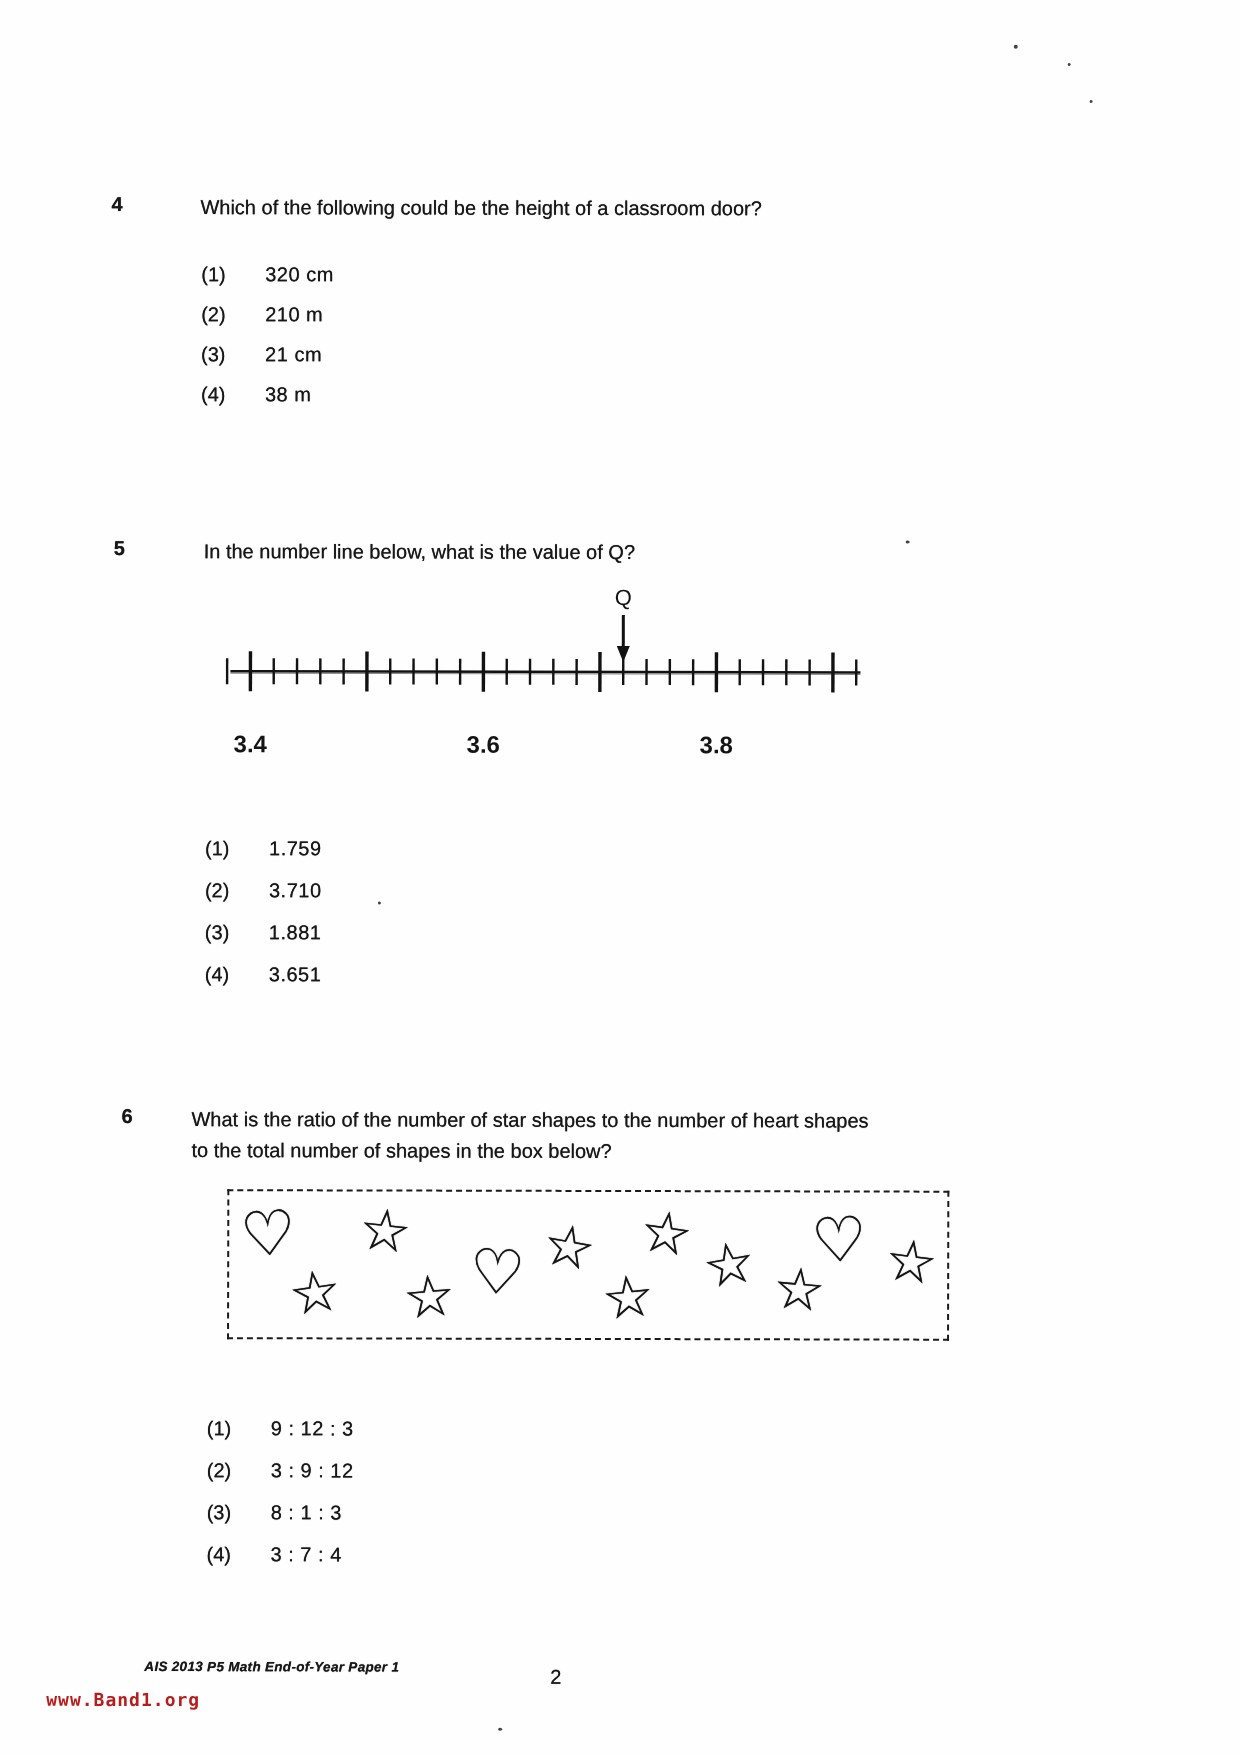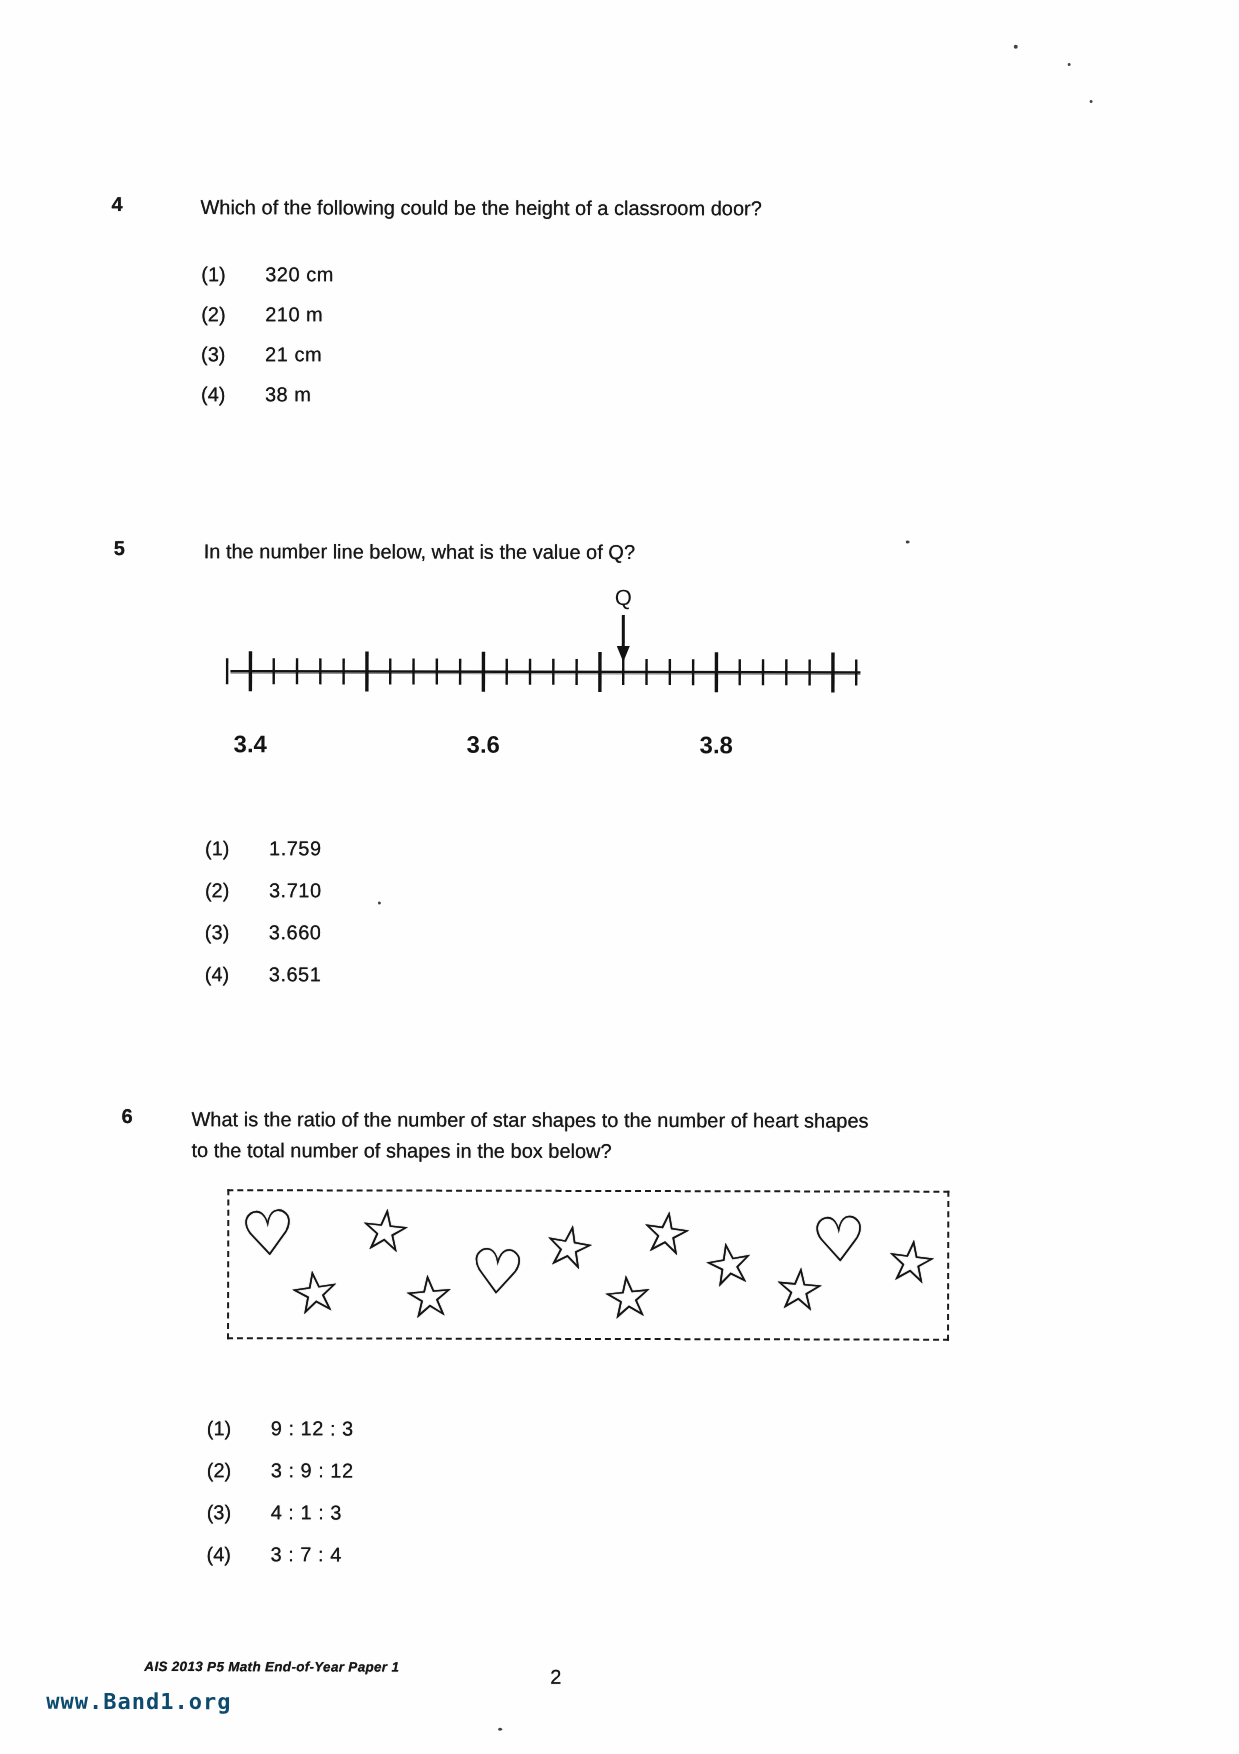--- a/index.html
+++ b/index.html
@@ -42,21 +42,21 @@
     transform-origin:center;
   }
   .shape.star{font-size:58px;}
   .shape.heart{font-size:62px;}
 
   
   .footer-ref{font-size:13.5px;font-style:italic;font-weight:600;letter-spacing:0.3px;}
   .page-num{font-size:20px;}
   .watermark{
     font-family:"DejaVu Sans Mono", monospace;
-    font-size:22px;color:#0c4a6e;letter-spacing:1px;font-weight:600;
+    font-size:18px;color:#b91c1c;letter-spacing:1px;font-weight:600;
   }
 
   .speck{position:absolute;background:#222;border-radius:50%;opacity:0.85;}
 </style>
 </head>
 <body>
 
 <div class="page">
   <div class="skew">
 
@@ -135,21 +135,21 @@
           <div class="opt-row ink">
             <span class="opt-label">(1)</span>
             <span class="opt-value">1.759</span>
           </div>
           <div class="opt-row ink">
             <span class="opt-label">(2)</span>
             <span class="opt-value">3.710</span>
           </div>
           <div class="opt-row ink">
             <span class="opt-label">(3)</span>
-            <span class="opt-value">3.660</span>
+            <span class="opt-value">1.881</span>
           </div>
           <div class="opt-row ink">
             <span class="opt-label">(4)</span>
             <span class="opt-value">3.651</span>
           </div>
         </div>
     </section>
 
     <section>
       <div class="abs q-num ink" style="left:122px;top:1106px;">6</div>
@@ -175,21 +175,21 @@
           <div class="opt-row ink">
             <span class="opt-label">(1)</span>
             <span class="opt-value">9 : 12 : 3</span>
           </div>
           <div class="opt-row ink">
             <span class="opt-label">(2)</span>
             <span class="opt-value">3 : 9 : 12</span>
           </div>
           <div class="opt-row ink">
             <span class="opt-label">(3)</span>
-            <span class="opt-value">4 : 1 : 3</span>
+            <span class="opt-value">8 : 1 : 3</span>
           </div>
           <div class="opt-row ink">
             <span class="opt-label">(4)</span>
             <span class="opt-value">3 : 7 : 4</span>
           </div>
         </div>
     </section>
 
     <div class="abs footer-ref ink" style="left:146px;top:1660px;">AIS 2013 P5 Math End-of-Year Paper 1</div>
     <div class="abs page-num ink" style="left:552px;top:1666px;">2</div>

